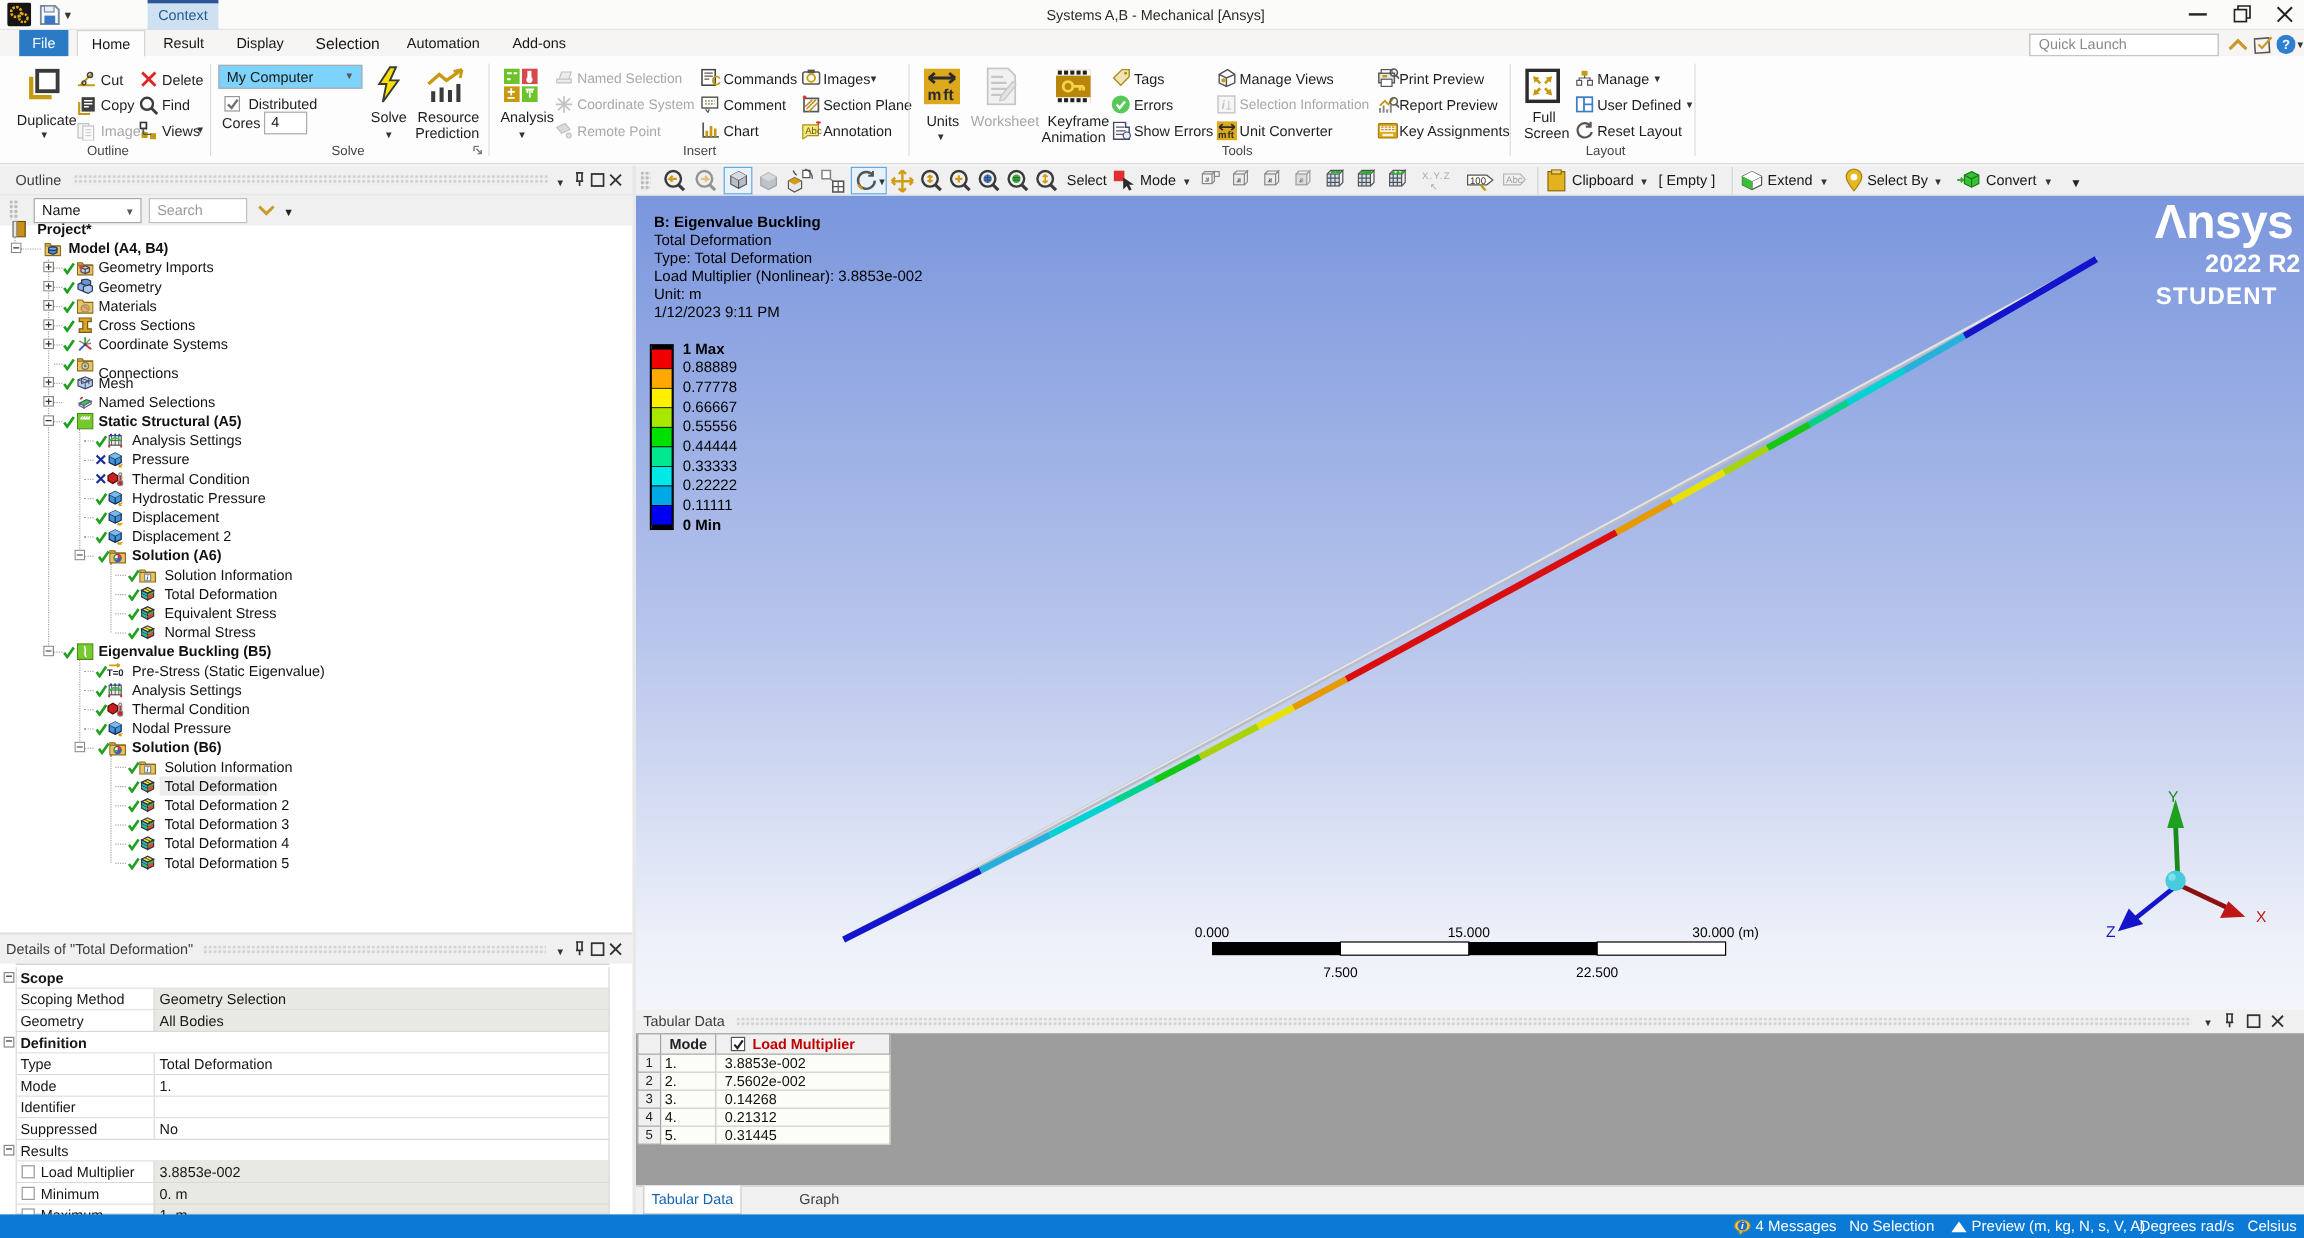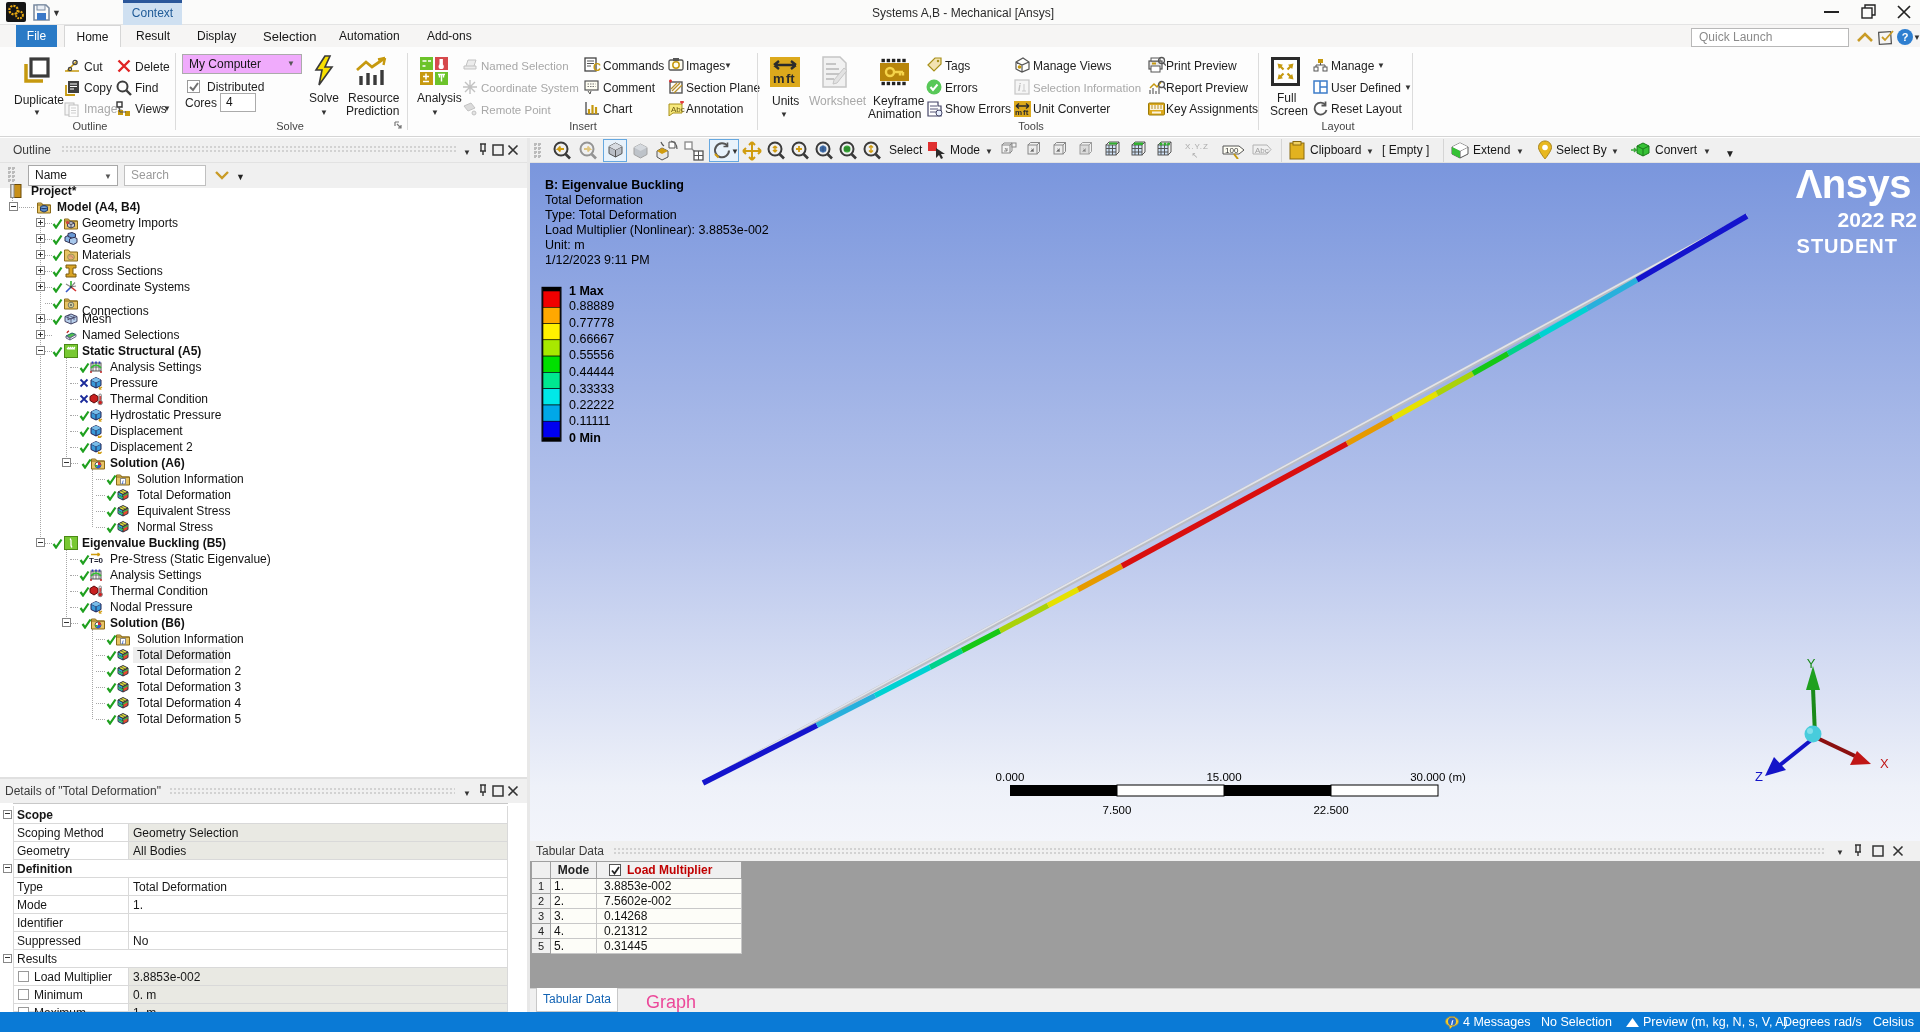--- a/index.html
+++ b/index.html
@@ -104,21 +104,21 @@
       <rect x="1" y="1" width="5" height="5" fill="none" stroke="#333" stroke-width="1.4"></rect>
       <rect x="2" y="9" width="5" height="5" fill="#c6990f"></rect>
       <rect x="9" y="10" width="5" height="5" fill="#c6990f"></rect>
       <path d="M3.5 6 v5 M4 11 h6" stroke="#555" stroke-width="1.2" fill="none"></path>
     </svg>
 <div class="rlab" style="left:135px;top:102px">Views</div>
 <div class="abs" style="left:163px;top:104px;font-size:8px;color:#333">▼</div>
 <div class="glab" style="left:50px;top:120px;width:80px">Outline</div>
 <div class="gsep" style="left:175px"></div>
 
-<div class="abs" style="left:182px;top:54px;width:120px;height:20px;background:#f0abfc;border:1px solid #ababab;font-size:12px;line-height:18px;padding-left:6px">My Computer<span style="position:absolute;right:6px;top:0;font-size:8px;color:#555">▼</span></div>
+<div class="abs" style="left:182px;top:54px;width:120px;height:20px;background:#7dd3fc;border:1px solid #ababab;font-size:12px;line-height:18px;padding-left:6px">My Computer<span style="position:absolute;right:6px;top:0;font-size:8px;color:#555">▼</span></div>
 <div class="abs" style="left:187px;top:80px;width:13px;height:13px;background:#fff;border:1px solid #9a9a9a"></div>
 <svg class="ico" style="left:188px;top:81px" width="12" height="12">
       <path d="M2 6 l3 3 l5 -7" fill="none" stroke="#707070" stroke-width="2"></path>
     </svg>
 <div class="rlab" style="left:207px;top:80px">Distributed</div>
 <div class="rlab" style="left:185px;top:96px">Cores</div>
 <div class="abs" style="left:220px;top:93px;width:36px;height:19px;background:#fff;border:1px solid #ababab;font-size:12px;line-height:17px;padding-left:5px">4</div>
 <svg class="ico" style="left:313px;top:55px" width="22" height="32">
       <path d="M12 1 L3 15 h6 L6 30 L19 12 h-7 L17 1 z" fill="#f8e000" stroke="#3a3a3a" stroke-width="1.6"></path>
     </svg>
@@ -1160,21 +1160,21 @@
     <div class="abs" style="left:551px;top:909px;width:46px;height:15px;background:#fdfdf8;border:1px solid #c8c8c8;border-top:none;border-left:none;font-size:12px;line-height:14px;padding-left:3px;color:#111">3.</div>
     <div class="abs" style="left:597px;top:909px;width:145px;height:15px;background:#fdfdf8;border:1px solid #c8c8c8;border-top:none;border-left:none;font-size:12px;line-height:14px;padding-left:7px;color:#111">0.14268</div>
     <div class="abs" style="left:531px;top:924px;width:20px;height:15px;background:#f0f0f0;border:1px solid #a0a0a0;border-top:none;font-size:11px;text-align:center;line-height:14px;color:#222">4</div>
     <div class="abs" style="left:551px;top:924px;width:46px;height:15px;background:#fdfdf8;border:1px solid #c8c8c8;border-top:none;border-left:none;font-size:12px;line-height:14px;padding-left:3px;color:#111">4.</div>
     <div class="abs" style="left:597px;top:924px;width:145px;height:15px;background:#fdfdf8;border:1px solid #c8c8c8;border-top:none;border-left:none;font-size:12px;line-height:14px;padding-left:7px;color:#111">0.21312</div>
     <div class="abs" style="left:531px;top:939px;width:20px;height:15px;background:#f0f0f0;border:1px solid #a0a0a0;border-top:none;font-size:11px;text-align:center;line-height:14px;color:#222">5</div>
     <div class="abs" style="left:551px;top:939px;width:46px;height:15px;background:#fdfdf8;border:1px solid #c8c8c8;border-top:none;border-left:none;font-size:12px;line-height:14px;padding-left:3px;color:#111">5.</div>
     <div class="abs" style="left:597px;top:939px;width:145px;height:15px;background:#fdfdf8;border:1px solid #c8c8c8;border-top:none;border-left:none;font-size:12px;line-height:14px;padding-left:7px;color:#111">0.31445</div>
     <div class="abs" style="left:530px;top:988px;width:1390px;height:24px;background:#f0f0f0;border-top:1px solid #d0d0d0"></div>
     <div class="abs" style="left:536px;top:988px;width:82px;height:24px;background:#fff;border:1px solid #c8c8c8;border-top:none;font-size:12px;color:#1464b4;text-align:center;line-height:22px">Tabular Data</div>
-    <div class="abs" style="left:646px;top:992px;font-size:18px;color:#ec4899">Graph</div>
+    <div class="abs" style="left:666px;top:992px;font-size:12px;color:#404040">Graph</div>
   </div>
 
 <div class="abs" style="left:0;top:1012px;width:1920px;height:20px;background:#0a7ad6"></div>
 <div id="statusbar">
     <svg class="ico" style="left:1445px;top:1016px" width="16" height="13">
       <ellipse cx="7" cy="5.5" rx="6.5" ry="5" fill="#f7d020" stroke="#886"></ellipse>
       <path d="M4 10 l1 3 l3 -3" fill="#f7d020" stroke="#886"></path>
       <circle cx="7" cy="5.5" r="4" fill="#2868c8"></circle>
       <text x="7" y="8.5" font-size="8" fill="#fff" text-anchor="middle" font-style="italic" font-weight="bold">i</text>
     </svg>

